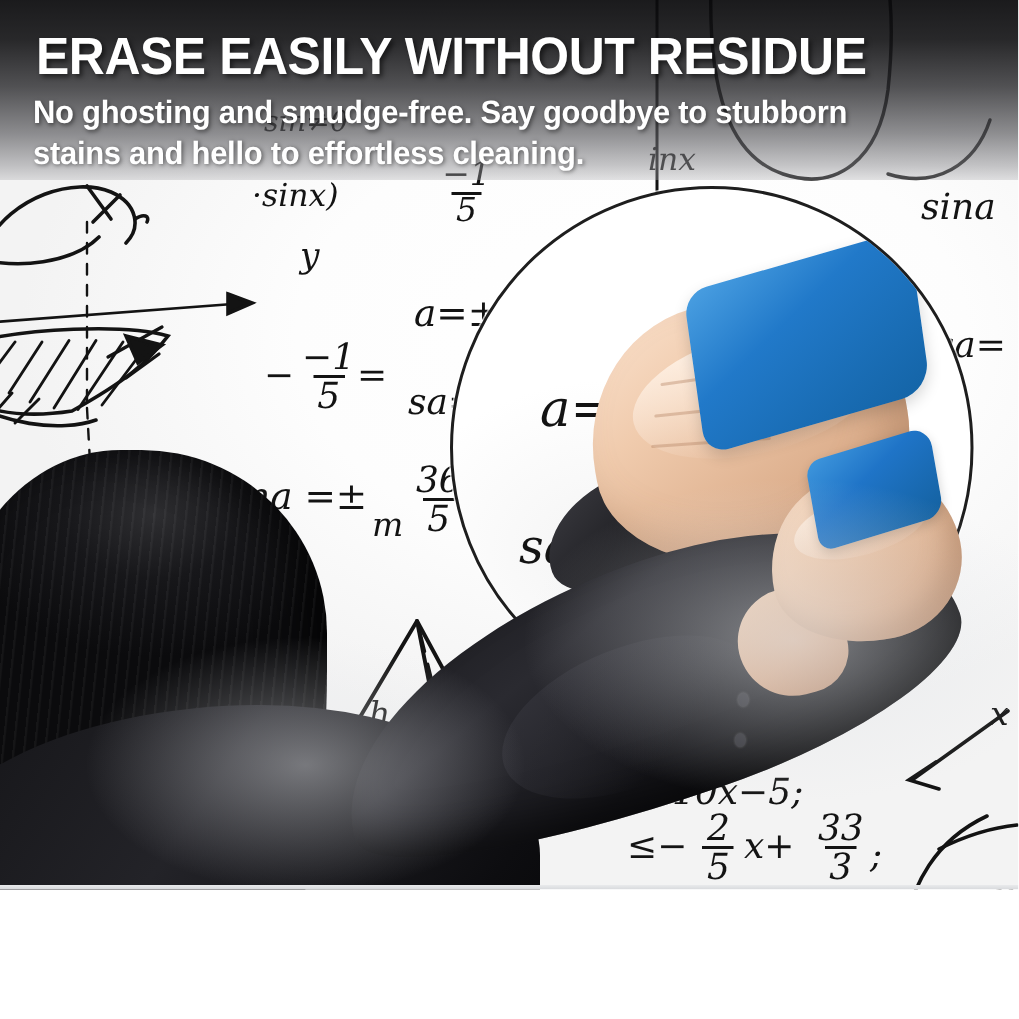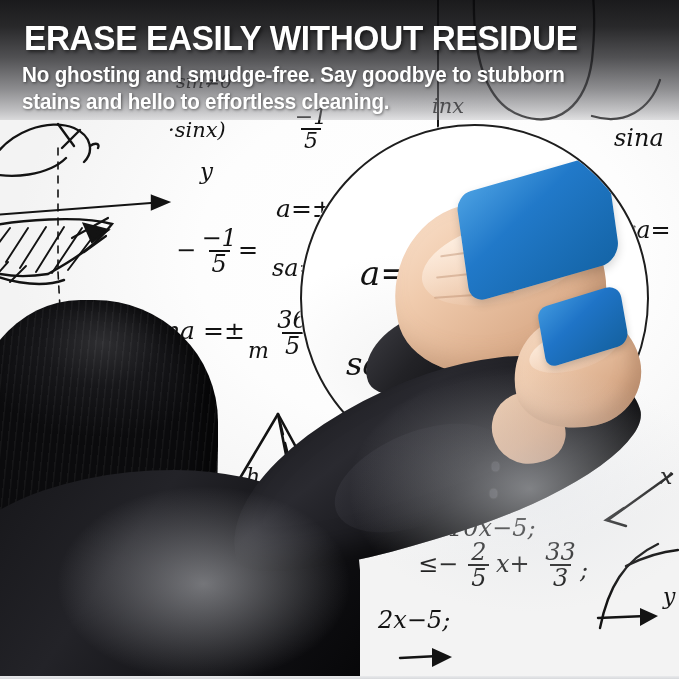--- a/index.html
+++ b/index.html
@@ -1,20 +1,20 @@
 <!DOCTYPE html>
 <html><head>
 <meta charset="utf-8">
 <style>
   html,body{margin:0;padding:0;background:#fff;}
   body{font-family:"Liberation Sans",sans-serif;}
 
   #scene{
     position:relative;
-    width:679px;height:679px;
+    width:679px;height:593px;
     overflow:hidden;
     background:#ffffff;
     user-select:none;
   }
 
   
   .board{
     position:absolute;inset:0;
     background:
       radial-gradient(ellipse 60% 45% at 62% 38%, #ffffff 0%, #fdfdfd 55%, #f3f3f3 100%),

